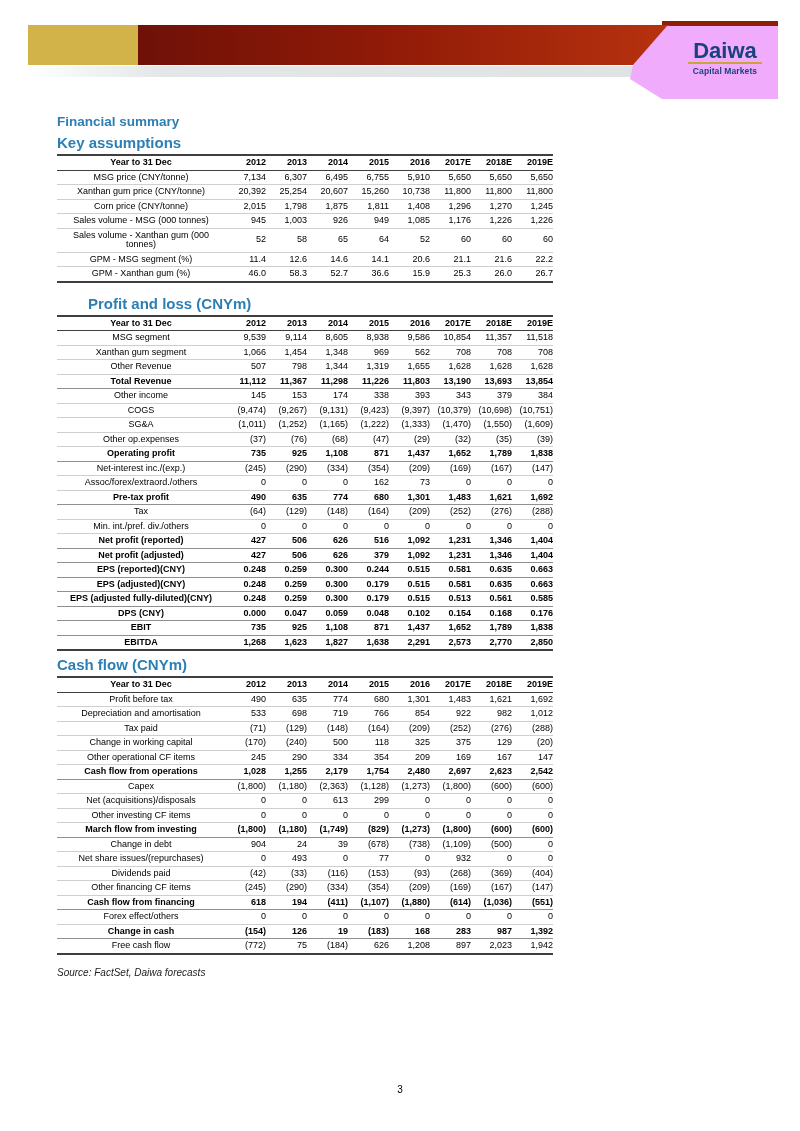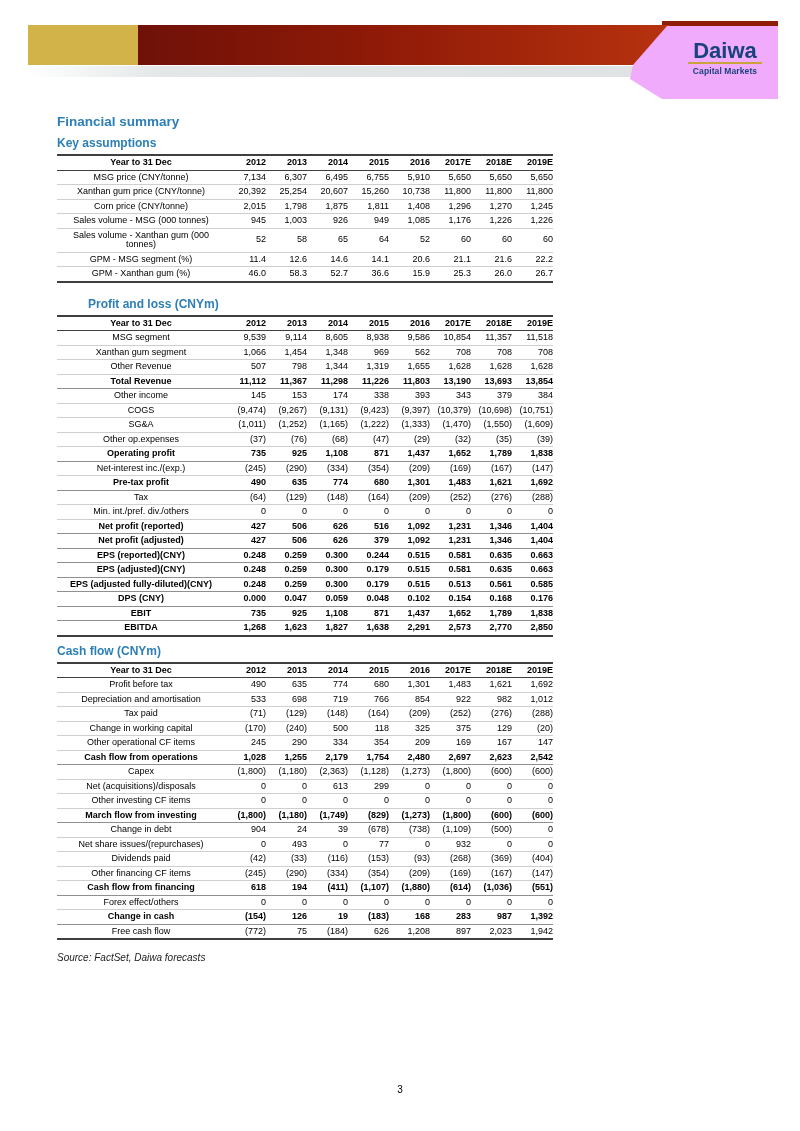--- a/index.html
+++ b/index.html
@@ -24,21 +24,21 @@
     background:#f0abfc;
     clip-path:polygon(25% 0, 100% 0, 100% 100%, 21.6% 100%, 0 72.6%, 2% 53.4%); }
   .logo-block { position:absolute; left:58px; top:14px; width:74px; text-align:center; }
   .logo-brand { font-size:22px; line-height:21px; font-weight:bold; color:#17427b; }
   .logo-rule { height:2px; background:#c9a33c; margin:1px 0 2px; }
   .logo-sub { font-size:8.5px; font-weight:bold; color:#17427b; letter-spacing:0.1px; }
 
   
   .content { position:absolute; left:57px; top:114px; width:496px; }
   h1.fin-title { margin:0; font-size:13.5px; line-height:15px; font-weight:bold; color:#2c7fb5; }
-  h2.tbl-title { font-size:12px; line-height:12px; font-weight:bold; color:#2c7fb5; }
+  h2.tbl-title { font-size:15px; line-height:12px; font-weight:bold; color:#2c7fb5; }
   h2.t0 { margin:8px 0 5px; }
   h2.t1 { margin:15px 0 5px;padding-left:31px; }
   h2.t2 { margin:8px 0 5px; }
 
   table.fin { border-collapse:collapse; width:100%; table-layout:fixed; }
   table.fin th, table.fin td { font-size:9px; line-height:9.5px; padding:2px 0;
     text-align:right; vertical-align:middle; }
   table.fin th.lbl, table.fin td.lbl { text-align:center; }
   table.fin col.lbl-col { width:168px; }
   table.fin thead th { font-weight:bold; border-top:2px solid #3f3f3f; border-bottom:1px solid #3f3f3f; }
@@ -313,20 +313,31 @@
               <td class="lbl">Net-interest inc./(exp.)</td>
               <td>(245)</td>
               <td>(290)</td>
               <td>(334)</td>
               <td>(354)</td>
               <td>(209)</td>
               <td>(169)</td>
               <td>(167)</td>
               <td>(147)</td>
             </tr>
+            <tr>
+              <td class="lbl">Assoc/forex/extraord./others</td>
+              <td>0</td>
+              <td>0</td>
+              <td>0</td>
+              <td>162</td>
+              <td>73</td>
+              <td>0</td>
+              <td>0</td>
+              <td>0</td>
+            </tr>
             <tr class="bold">
               <td class="lbl">Pre-tax profit</td>
               <td>490</td>
               <td>635</td>
               <td>774</td>
               <td>680</td>
               <td>1,301</td>
               <td>1,483</td>
               <td>1,621</td>
               <td>1,692</td>

